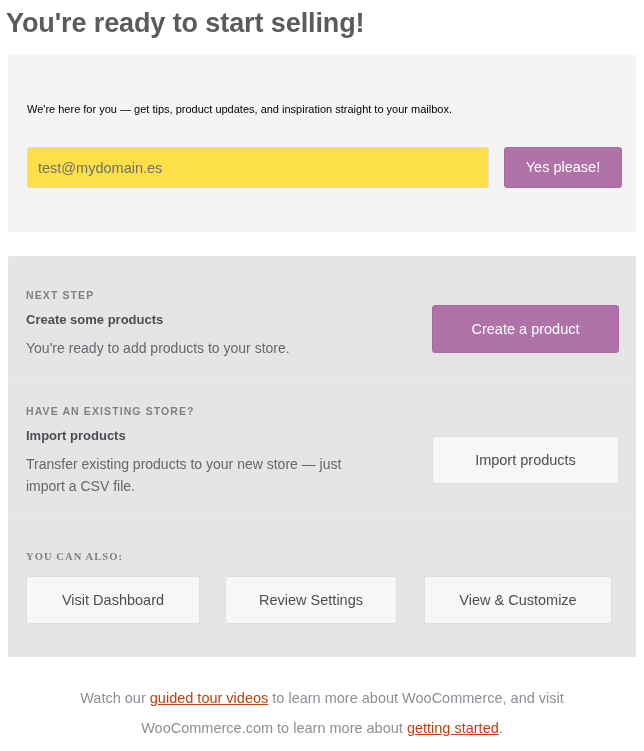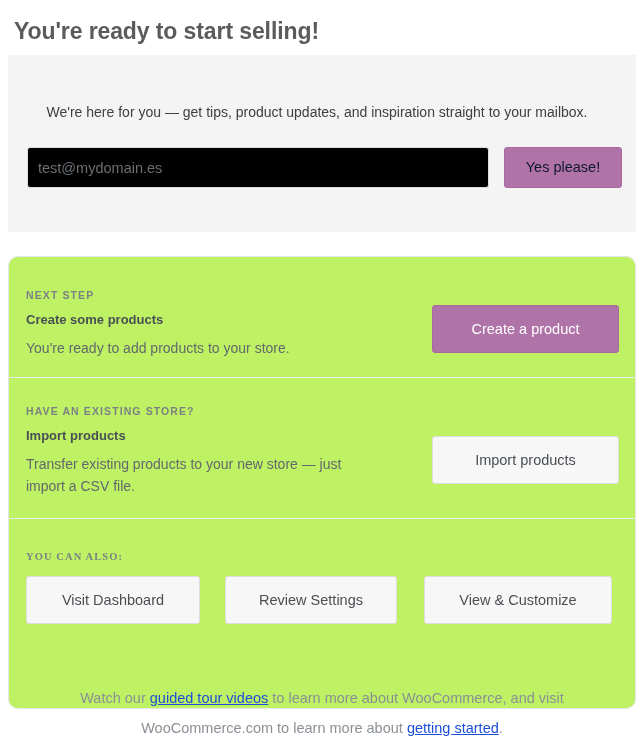--- a/index.html
+++ b/index.html
@@ -23,98 +23,97 @@
     width: 644px;
     height: 751px;
     background: #ffffff;
   }
 
   
   .page-title {
     position: absolute;
     left: 6px;
     top: 8px;
-    font-size: 23px;
+    font-size: 27px;
     font-weight: bold;
     color: #5b5b5b;
     letter-spacing: -0.1px;
     line-height: 30px;
-    margin: 8px;
+    margin: 0;
     text-align: center;
   }
 
   
   .newsletter {
     position: absolute;
     left: 8px;
     top: 55px;
     width: 628px;
     height: 177px;
     background: #f4f4f4;
   }
   .newsletter-copy {
     position: absolute;
     left: 19px;
     top: 28px;
     width: 580px;
-    font-size: 14px;
+    font-size: 11px;
     line-height: 30px;
-    color: #404040;
-    text-align: center;
+    color: #000000;
   }
   .newsletter-form {
     position: absolute;
     left: 19px;
     top: 92px;
     width: 595px;
     height: 41px;
     display: flex;
     align-items: stretch;
   }
   .email-input {
     width: 462px;
     height: 41px;
     border: 1px solid #dcdcdc;
     border-radius: 3px;
-    background: #000000;
+    background: #fde047;
     font-family: "Liberation Sans", sans-serif;
     font-size: 14.5px;
     color: #6b7075;
     padding: 0 10px;
     outline: none;
   }
   .email-input::placeholder { color: #6b7075; opacity: 1; }
   .yes-button {
     position: absolute;
     right: 0;
     top: 0;
     width: 118px;
     height: 41px;
     background: #b073a8;
     border: 1px solid #a9689f;
     border-radius: 3px;
-    color: #0f172a;
+    color: #ffffff;
     font-family: "Liberation Sans", sans-serif;
     font-size: 14.5px;
     cursor: pointer;
     line-height: 39px;
     padding: 0;
     text-align: center;
   }
 
   
   .card {
     position: absolute;
     left: 8px;
     top: 256px;
     width: 628px;
-    height: 453px;
-    background: #bef264;
+    height: 401px;
+    background: #e5e5e5;
     border: 1px solid #e6e6e6;
-    border-radius: 10px;
+    border-radius: 1px;
   }
   .card-section {
     position: relative;
     width: 100%;
     border-bottom: 1px solid #eaeaea;
   }
   .card-section:last-child { border-bottom: none; }
   .sec-a { height: 121px; }
   .sec-b { height: 141px; }
   .sec-c { height: 136px; }
@@ -219,21 +218,21 @@
     position: absolute;
     left: 0;
     top: 683px;
     width: 644px;
     text-align: center;
     font-size: 14.5px;
     line-height: 30px;
     color: #8b9096;
   }
   .footer a {
-    color: #1d4ed8;
+    color: #c2410c;
     text-decoration: underline;
   }
 </style>
 </head>
 <body>
 
 <div class="page">
 
   <h1 class="page-title">You're ready to start selling!</h1>
 

